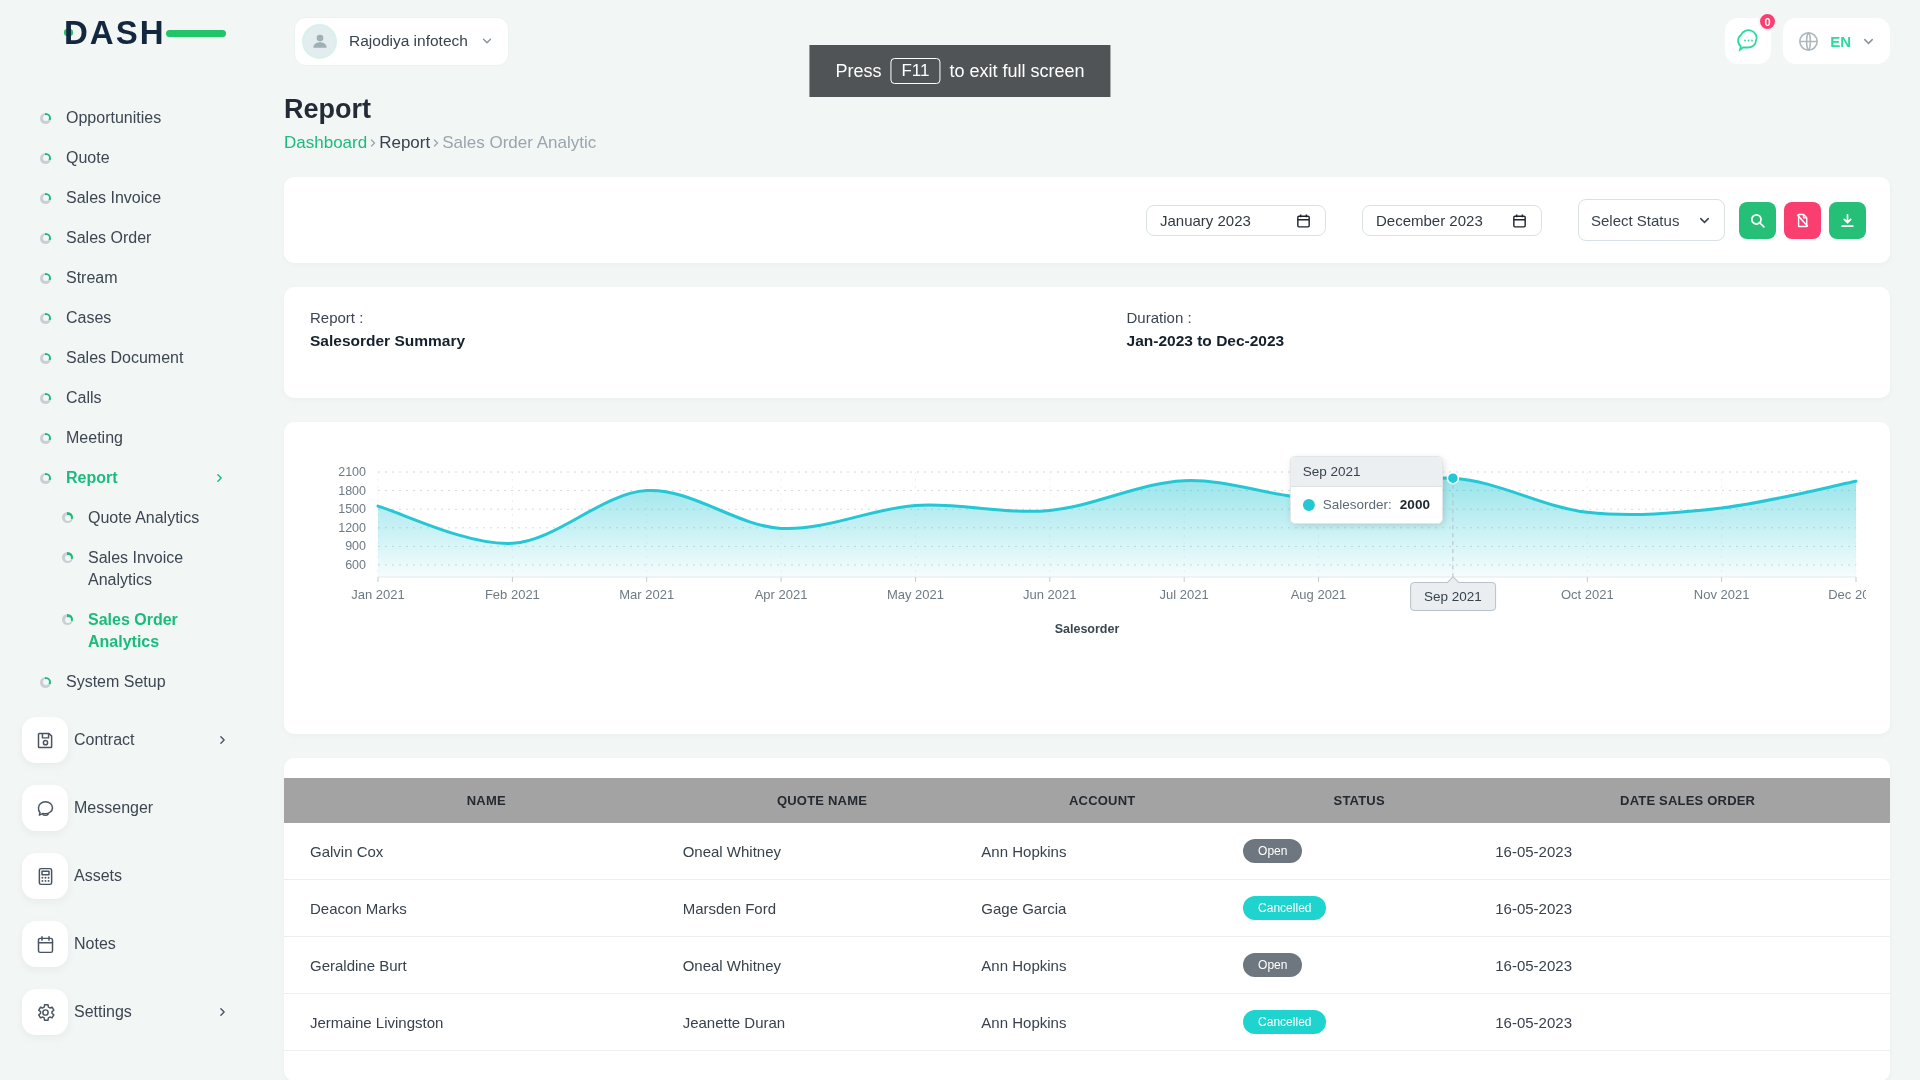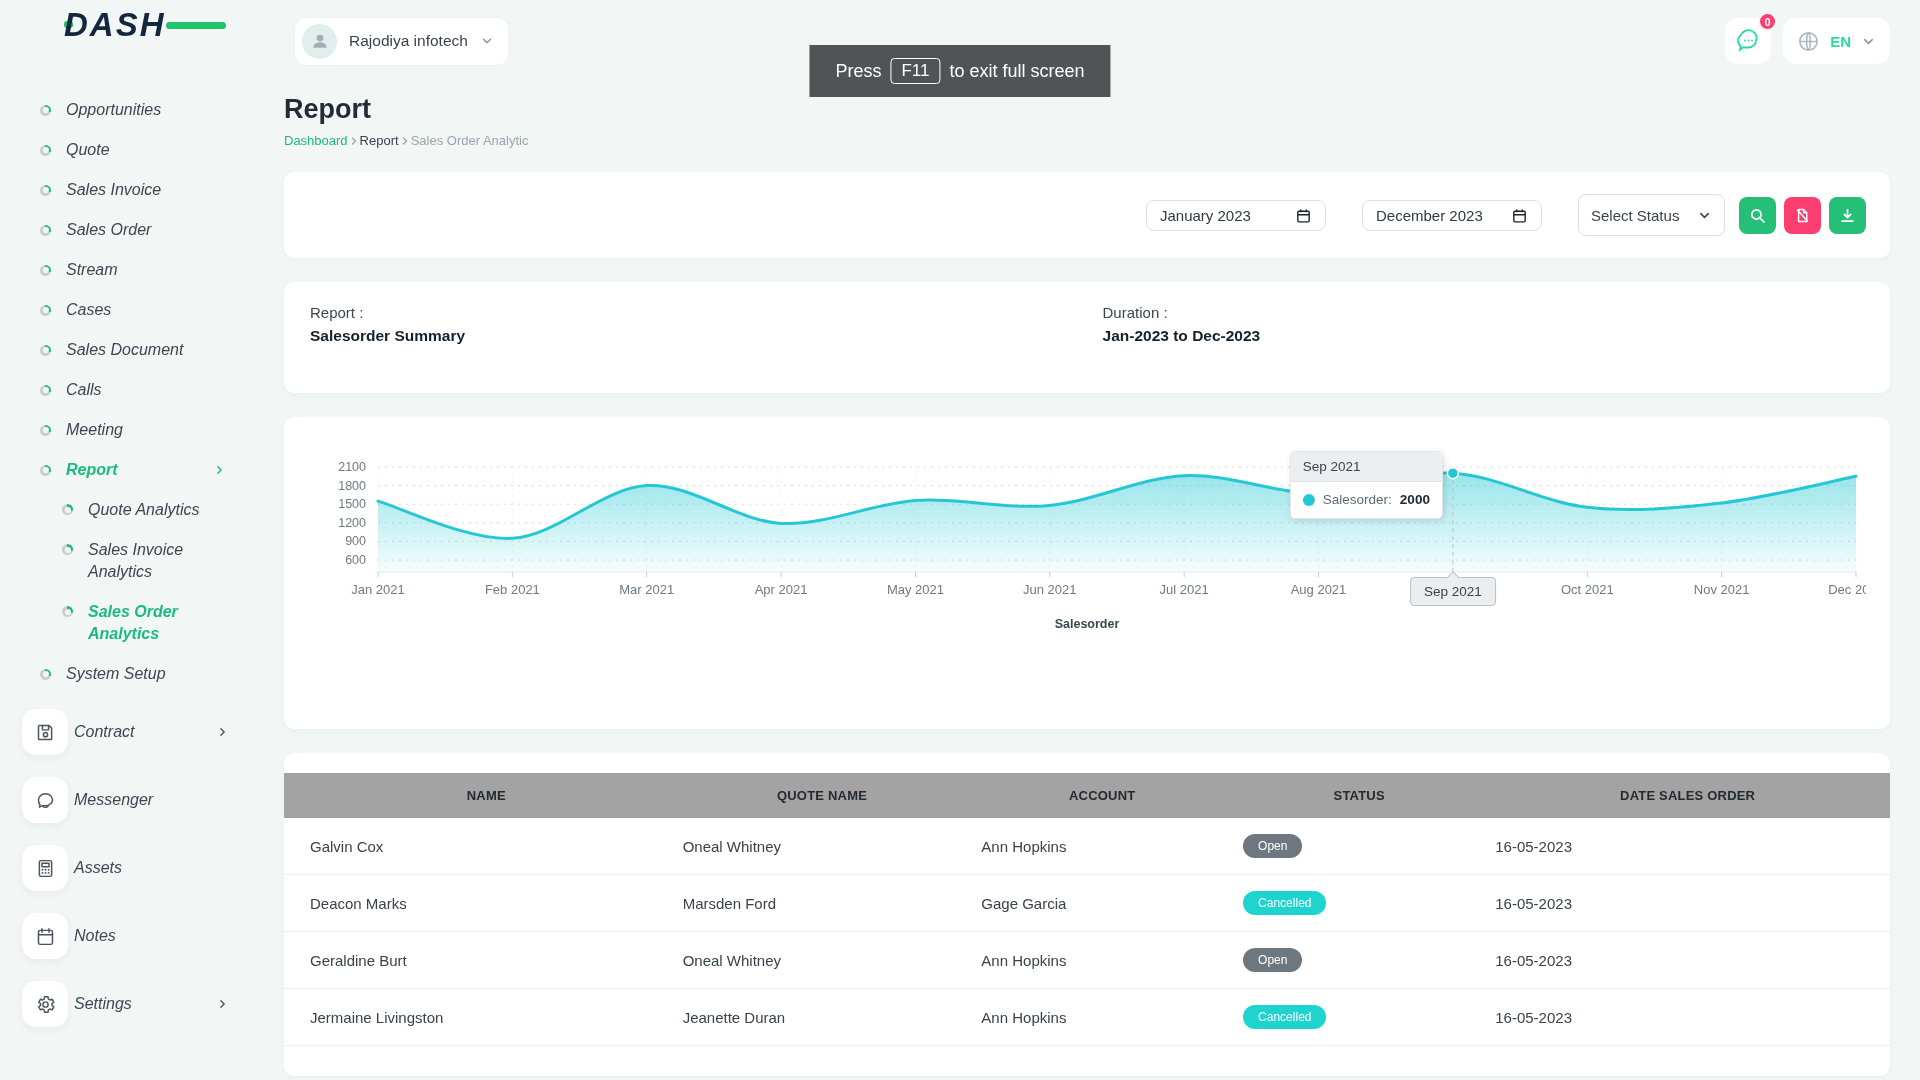--- a/index.html
+++ b/index.html
@@ -1,21 +1,21 @@
 <!DOCTYPE html>
 <html style="--page-bg: #f2f6f5; --accent: #1abc7d; --accent-bright: #2dd9a0; --logo-green: #21c469; --teal: #25c7d4; --danger: #fb3e70; --btn-green: #26bf77; --badge-open: #6e777f; --badge-cancelled: #1fd4cf;"><head>
 <meta charset="utf-8">
 <style>
   * { margin:0; padding:0; box-sizing:border-box; }
   html,body { width:1920px; height:1080px; overflow:hidden;
     font-family:"Liberation Sans", sans-serif; background:var(--page-bg,#f2f6f5); color:#3d4651; }
 
   
   .app { display:flex; width:100%; height:100%; }
-  .sidebar { width:284px; flex:none; padding-top:6px; position:relative;font-style:italic; }
+  .sidebar { width:284px; flex:none; padding-top:14px; position:relative; }
   .logo { position:relative; margin-left:64px; width:140px; cursor:pointer; }
   .logo-text { font-size:33px; font-weight:800; letter-spacing:2px; color:#13273f; position:relative; z-index:1; }
   .logo-bar { position:absolute; right:-22px; top:16px; width:60px; height:7px; border-radius:4px;
     background:var(--logo-green); z-index:2; }
   .logo-dot { position:absolute; left:0px; top:15px; width:9px; height:7px; border-radius:3px;
     background:var(--logo-green); z-index:0; }
   .menu { margin-top:46px; }
   .m-item { display:flex; align-items:center; gap:15px; padding:11px 48px 11px 40px;
     font-size:16px; color:#3d4651; cursor:pointer; position:relative; }
   .m-item.active { color:var(--accent); font-weight:700; }
@@ -55,41 +55,41 @@
   .lang { display:flex; align-items:center; gap:10px; background:#fff; border-radius:13px; height:46px;
     padding:0 14px; cursor:pointer; border:none; }
   .lang-code { font-size:15px; font-weight:700; color:var(--accent-bright); }
 
   .toast { position:fixed; left:50%; top:45px; transform:translateX(-50%); z-index:50;
     background:rgba(73,77,79,.96); color:#fff; font-size:18px; padding:13px 26px;
     display:flex; align-items:center; gap:9px; }
   .toast-key { border:1.5px solid #fff; border-radius:4px; padding:2px 10px; font-size:17px; }
 
   .page-title { margin:24px 0 8px 0; font-size:27px; font-weight:700; color:#222b36; }
-  .breadcrumb { display:flex; align-items:center; font-size:13px; }
+  .breadcrumb { display:flex; align-items:center; font-size:17px; }
   .bc-link { color:var(--accent); cursor:pointer; }
   .bc-current { color:#39434e; cursor:pointer; }
   .bc-muted { color:#9aa6ad; }
 
   .card { background:#fff; border-radius:10px; margin-top:24px; box-shadow:0 2px 6px rgba(25,40,55,.03); }
   .filter-card { height:86px; display:flex; align-items:center; justify-content:flex-end; padding:0 24px; }
   .fctrl { display:flex; align-items:center; gap:36px; }
   .date-box { width:180px; height:31px; border:1px solid #d9e1e6; border-radius:8px; background:#fff;
     display:flex; align-items:center; justify-content:space-between; padding:0 13px; cursor:pointer; }
   .date-box span { font-size:15px; color:#2f3a44; }
   .select-box { width:147px; height:42px; border:1px solid #d9e1e6; border-radius:8px; background:#fff;
     display:flex; align-items:center; justify-content:space-between; padding:0 12px; cursor:pointer; }
   .select-box span { font-size:15px; color:#39434e; }
   .btn-group { display:flex; gap:8px; margin-left:-22px; }
   .sq-btn { width:37px; height:37px; border:none; border-radius:8px; display:flex;
     align-items:center; justify-content:center; cursor:pointer; }
   .sq-btn.green { background:var(--btn-green); }
   .sq-btn.pink { background:var(--danger); }
 
-  .summary-card { height:111px; display:flex; padding:22px 26px; }
+  .summary-card { height:111px; display:flex; padding:22px 26px;gap:24px; }
   .sum-col-l { flex:0 0 51%; }
   .sum-label { font-size:15px; color:#3c4550; margin-bottom:6px; }
   .sum-value { font-size:15.5px; font-weight:700; color:#14202c; }
 
   .chart-card { height:312px; padding:14px 24px 16px 24px; }
   .chart-wrap { position:relative; width:1558px; height:184px; }
   .chart-wrap svg text { font-family:"Liberation Sans",sans-serif; }
   .chart-tooltip { position:absolute; top:20px; background:#fff; border:1px solid #e3e6e8; border-radius:5px;
     box-shadow:2px 2px 8px -2px rgba(0,0,0,.18); transform:translateX(-100%); white-space:nowrap; z-index:5; }
   .ctt-head { background:#eceff1; border-bottom:1px solid #dee2e5; padding:7px 12px; font-size:13.5px;

